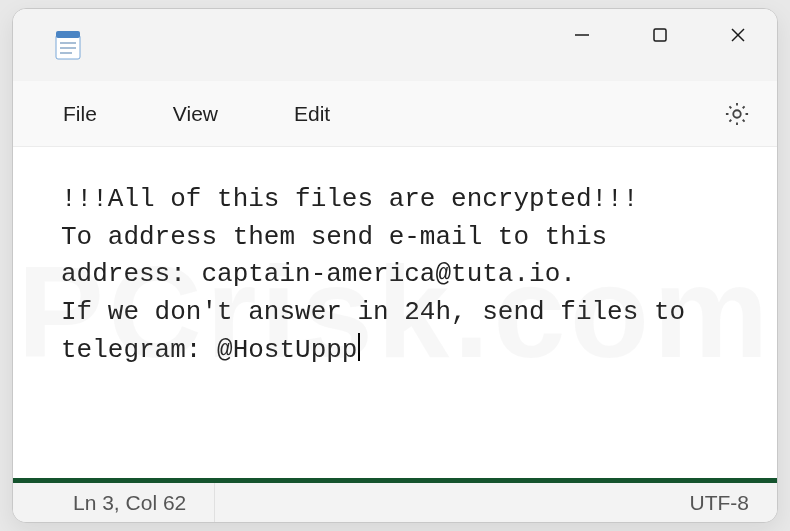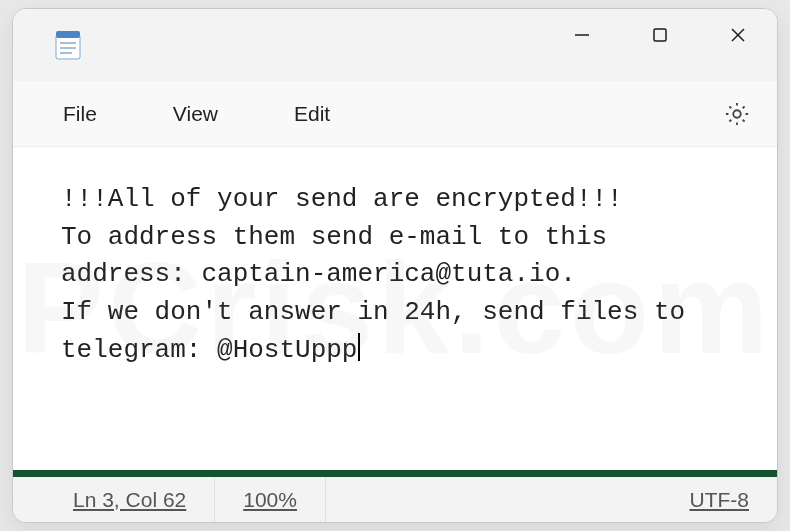--- a/index.html
+++ b/index.html
@@ -113,28 +113,27 @@
   .caret {
     display: inline-block;
     width: 1.2px; height: 28px;
     background: #000;
     vertical-align: -4px;
     margin-left: 1px;
   }
 
   
   .statusbar {
-    height: 52px;
+    height: 44px;
     background: #f3f3f3;
-    border-top: 7px solid #14532d;
+    border-top: 5px solid #14532d;
     display: flex;
     align-items: center;
     font-size: 21px;
     color: #555;
-    text-decoration: underline;
   }
   .status-cell {
     padding: 0 28px;
     height: 100%;
     display: flex;
     align-items: center;
     border-right: 1px solid #e0e0e0;
   }
   .status-cell:last-child { border-right: none; }
   .status-spacer { flex: 1; }
@@ -198,28 +197,27 @@
     <div class="menu-item">Edit</div>
     <div class="menu-spacer"></div>
     <div class="settings-btn">
       <svg width="28" height="28" viewBox="0 0 24 24" fill="none" stroke="#444" stroke-width="1.6">
         <circle cx="12" cy="12" r="3.2"></circle>
         <path d="M12 2.5v2.2M12 19.3v2.2M21.5 12h-2.2M4.7 12H2.5M18.5 5.5l-1.6 1.6M7.1 16.9l-1.6 1.6M18.5 18.5l-1.6-1.6M7.1 7.1 5.5 5.5"></path>
       </svg>
     </div>
   </div>
 
-  <div class="editor"><span>!!!All of your send are encrypted!!!</span>
+  <div class="editor"><span>!!!All of this files are encrypted!!!</span>
 <span>To address them send e-mail to this address: captain-america@tuta.io.</span>
 <span>If we don't answer in 24h, send files to telegram: @HostUppp</span><span class="caret"></span>
     <div class="watermark">
       <span class="watermark-text">PCrisk.com</span>
     </div>
   </div>
 
   <div class="statusbar">
     <div class="status-cell" style="padding-left:60px">Ln 3, Col 62</div>
-    <div class="status-cell">100%</div>
     <div class="status-spacer"></div>
     <div class="status-cell">UTF-8</div>
   </div>
 
 </div>
 
 </body></html>

